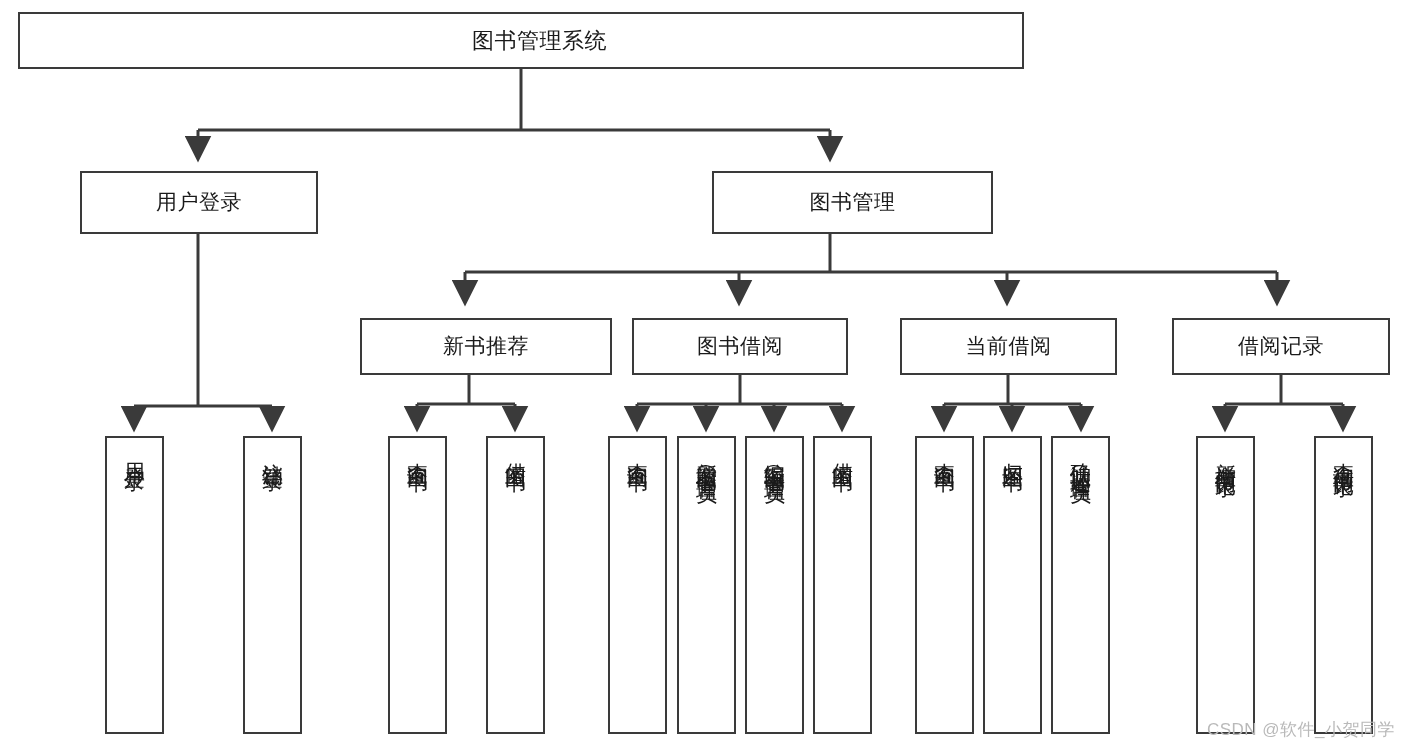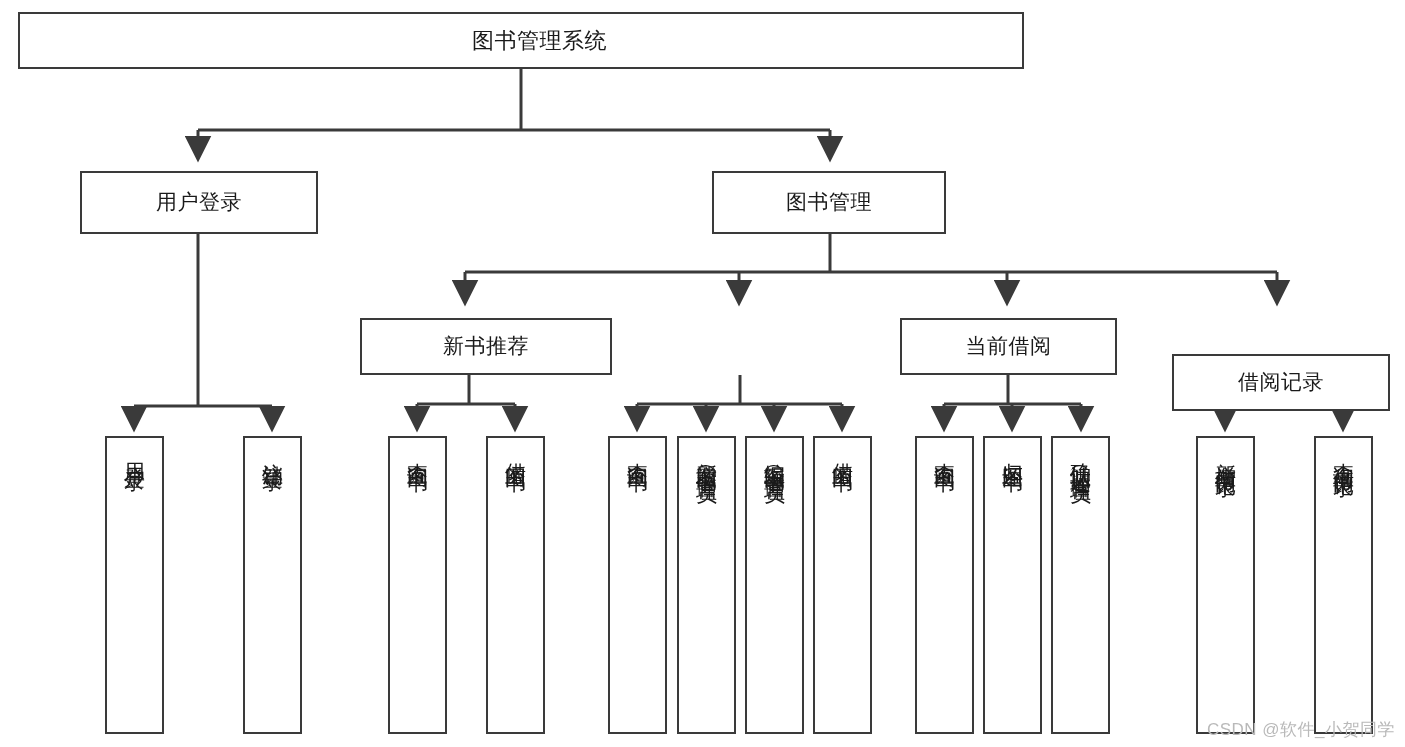--- a/index.html
+++ b/index.html
@@ -121,31 +121,34 @@
     </g>
   </svg>
 
   <div class="node root" style="left:18px; top:12px; width:1006px; height:57px;">
     <span class="label">图书管理系统</span>
   </div>
 
   <div class="node" style="left:80px; top:171px; width:238px; height:63px;">
     <span class="label">用户登录</span>
   </div>
-  <div class="node" style="left:712px; top:171px; width:234px; height:63px;">
+  <div class="node" style="left:712px; top:171px; width:281px; height:63px;">
     <span class="label">图书管理</span>
   </div>
 
   <div class="node" style="left:360px; top:318px; width:252px; height:57px;">
     <span class="label">新书推荐</span>
   </div>
+  <div class="node" style="left:632px; top:318px; width:216px; height:57px;">
+    <span class="label">图书借阅</span>
+  </div>
   <div class="node" style="left:900px; top:318px; width:217px; height:57px;">
     <span class="label">当前借阅</span>
   </div>
-  <div class="node" style="left:1172px; top:318px; width:218px; height:57px;margin-top:36px;">
+  <div class="node" style="left:1172px; top:318px; width:218px; height:57px;">
     <span class="label">借阅记录</span>
   </div>
 
   <div class="node vert" style="left:105px; top:436px; width:59px; height:298px;">
     <span class="label">用户登录</span>
   </div>
   <div class="node vert" style="left:243px; top:436px; width:59px; height:298px;">
     <span class="label">注销登录</span>
   </div>
 

